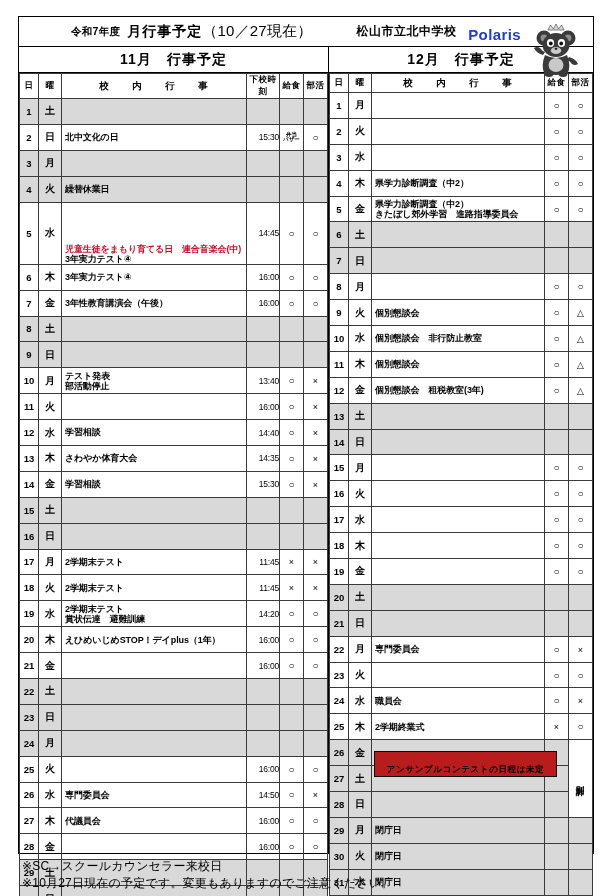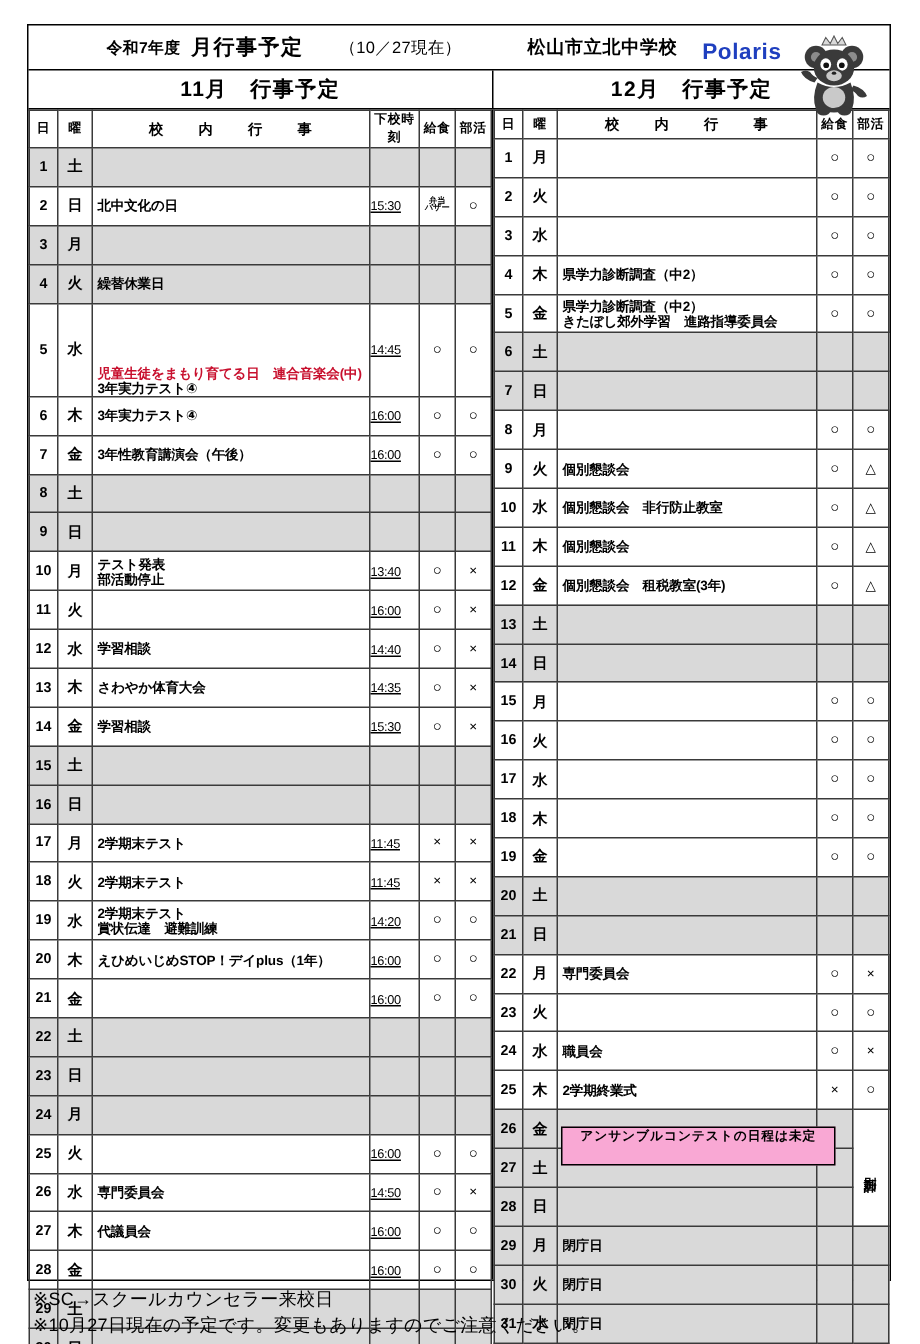--- a/index.html
+++ b/index.html
@@ -24,21 +24,21 @@
     position:relative;height:30px;
     border-bottom:1px solid #000;
     box-sizing:border-box;
   }
   .title-inner{
     display:flex;align-items:center;height:100%;
     padding-left:52px;
   }
   .t-era{font-size:10.5px;font-weight:bold;letter-spacing:.3px;text-align:right;}
   .t-main{font-size:14px;font-weight:bold;margin-left:7px;letter-spacing:1px;}
-  .t-asof{font-size:11px;margin-left:24px;letter-spacing:.2px;}
+  .t-asof{font-size:15px;letter-spacing:.2px;}
   .t-school{font-size:12px;font-weight:bold;margin-left:44px;letter-spacing:.5px;}
   .polaris{
     position:absolute;right:72px;top:9px;
     font-size:15px;font-weight:bold;color:#1f3fbf;
     letter-spacing:.4px;
   }
 
   
   .mascot{position:absolute;right:6px;top:2px;width:62px;height:62px;}
 
@@ -77,21 +77,21 @@
     text-align:center;
     font-size:8.5px;
     letter-spacing:.5px;
   }
   th.h-ev{letter-spacing:7px;padding-left:6px;font-size:9.5px;}
 
   tbody tr{height:25.9px;}
   td.c-day{text-align:center;font-size:9.5px;font-weight:bold;width:19px;}
   td.c-wd{text-align:center;font-size:10px;font-weight:bold;width:23px;}
   td.c-ev{padding-left:3px;line-height:1.12;}
-  td.c-tm{text-align:left;font-size:8.5px;width:33px;letter-spacing:-.2px;text-decoration:underline;}
+  td.c-tm{text-align:right;font-size:8.5px;width:33px;letter-spacing:-.2px;}
   td.c-mk{text-align:center;width:24px;font-size:10px;}
 
   .ev-line{display:block;font-size:9px;font-weight:bold;white-space:nowrap;letter-spacing:-.1px;}
   .ev-red{color:#c8102e;margin-top:41px;}
   .wknd{background:#d9d9d9;}
   .wknd td{background:#d9d9d9;}
   .mk-o{font-size:10px;}
   .mk-x{font-size:9px;}
   .mk-tri{font-size:9px;}
   .bento{font-size:5.5px;line-height:1.0;display:inline-block;font-weight:bold;}
@@ -99,23 +99,23 @@
     writing-mode:vertical-rl;
     text-orientation:upright;
     display:inline-block;
     font-size:8.5px;font-weight:bold;letter-spacing:1px;
   }
 
   
   .callout{
     position:absolute;left:374px;top:751px;
     width:181px;height:24px;
-    background:#f9a8d4;
+    background:#b91c1c;
     border:1px solid #000;
-    display:flex;align-items:flex-start;justify-content:center;
+    display:flex;align-items:flex-end;justify-content:center;
     font-size:8.5px;font-weight:bold;letter-spacing:.6px;
     z-index:5;
   }
 
   
   .footer{
     position:absolute;left:22px;top:858px;width:560px;
     font-size:12px;line-height:1.38;letter-spacing:.2px;
   }
   .footer div{white-space:nowrap;}

